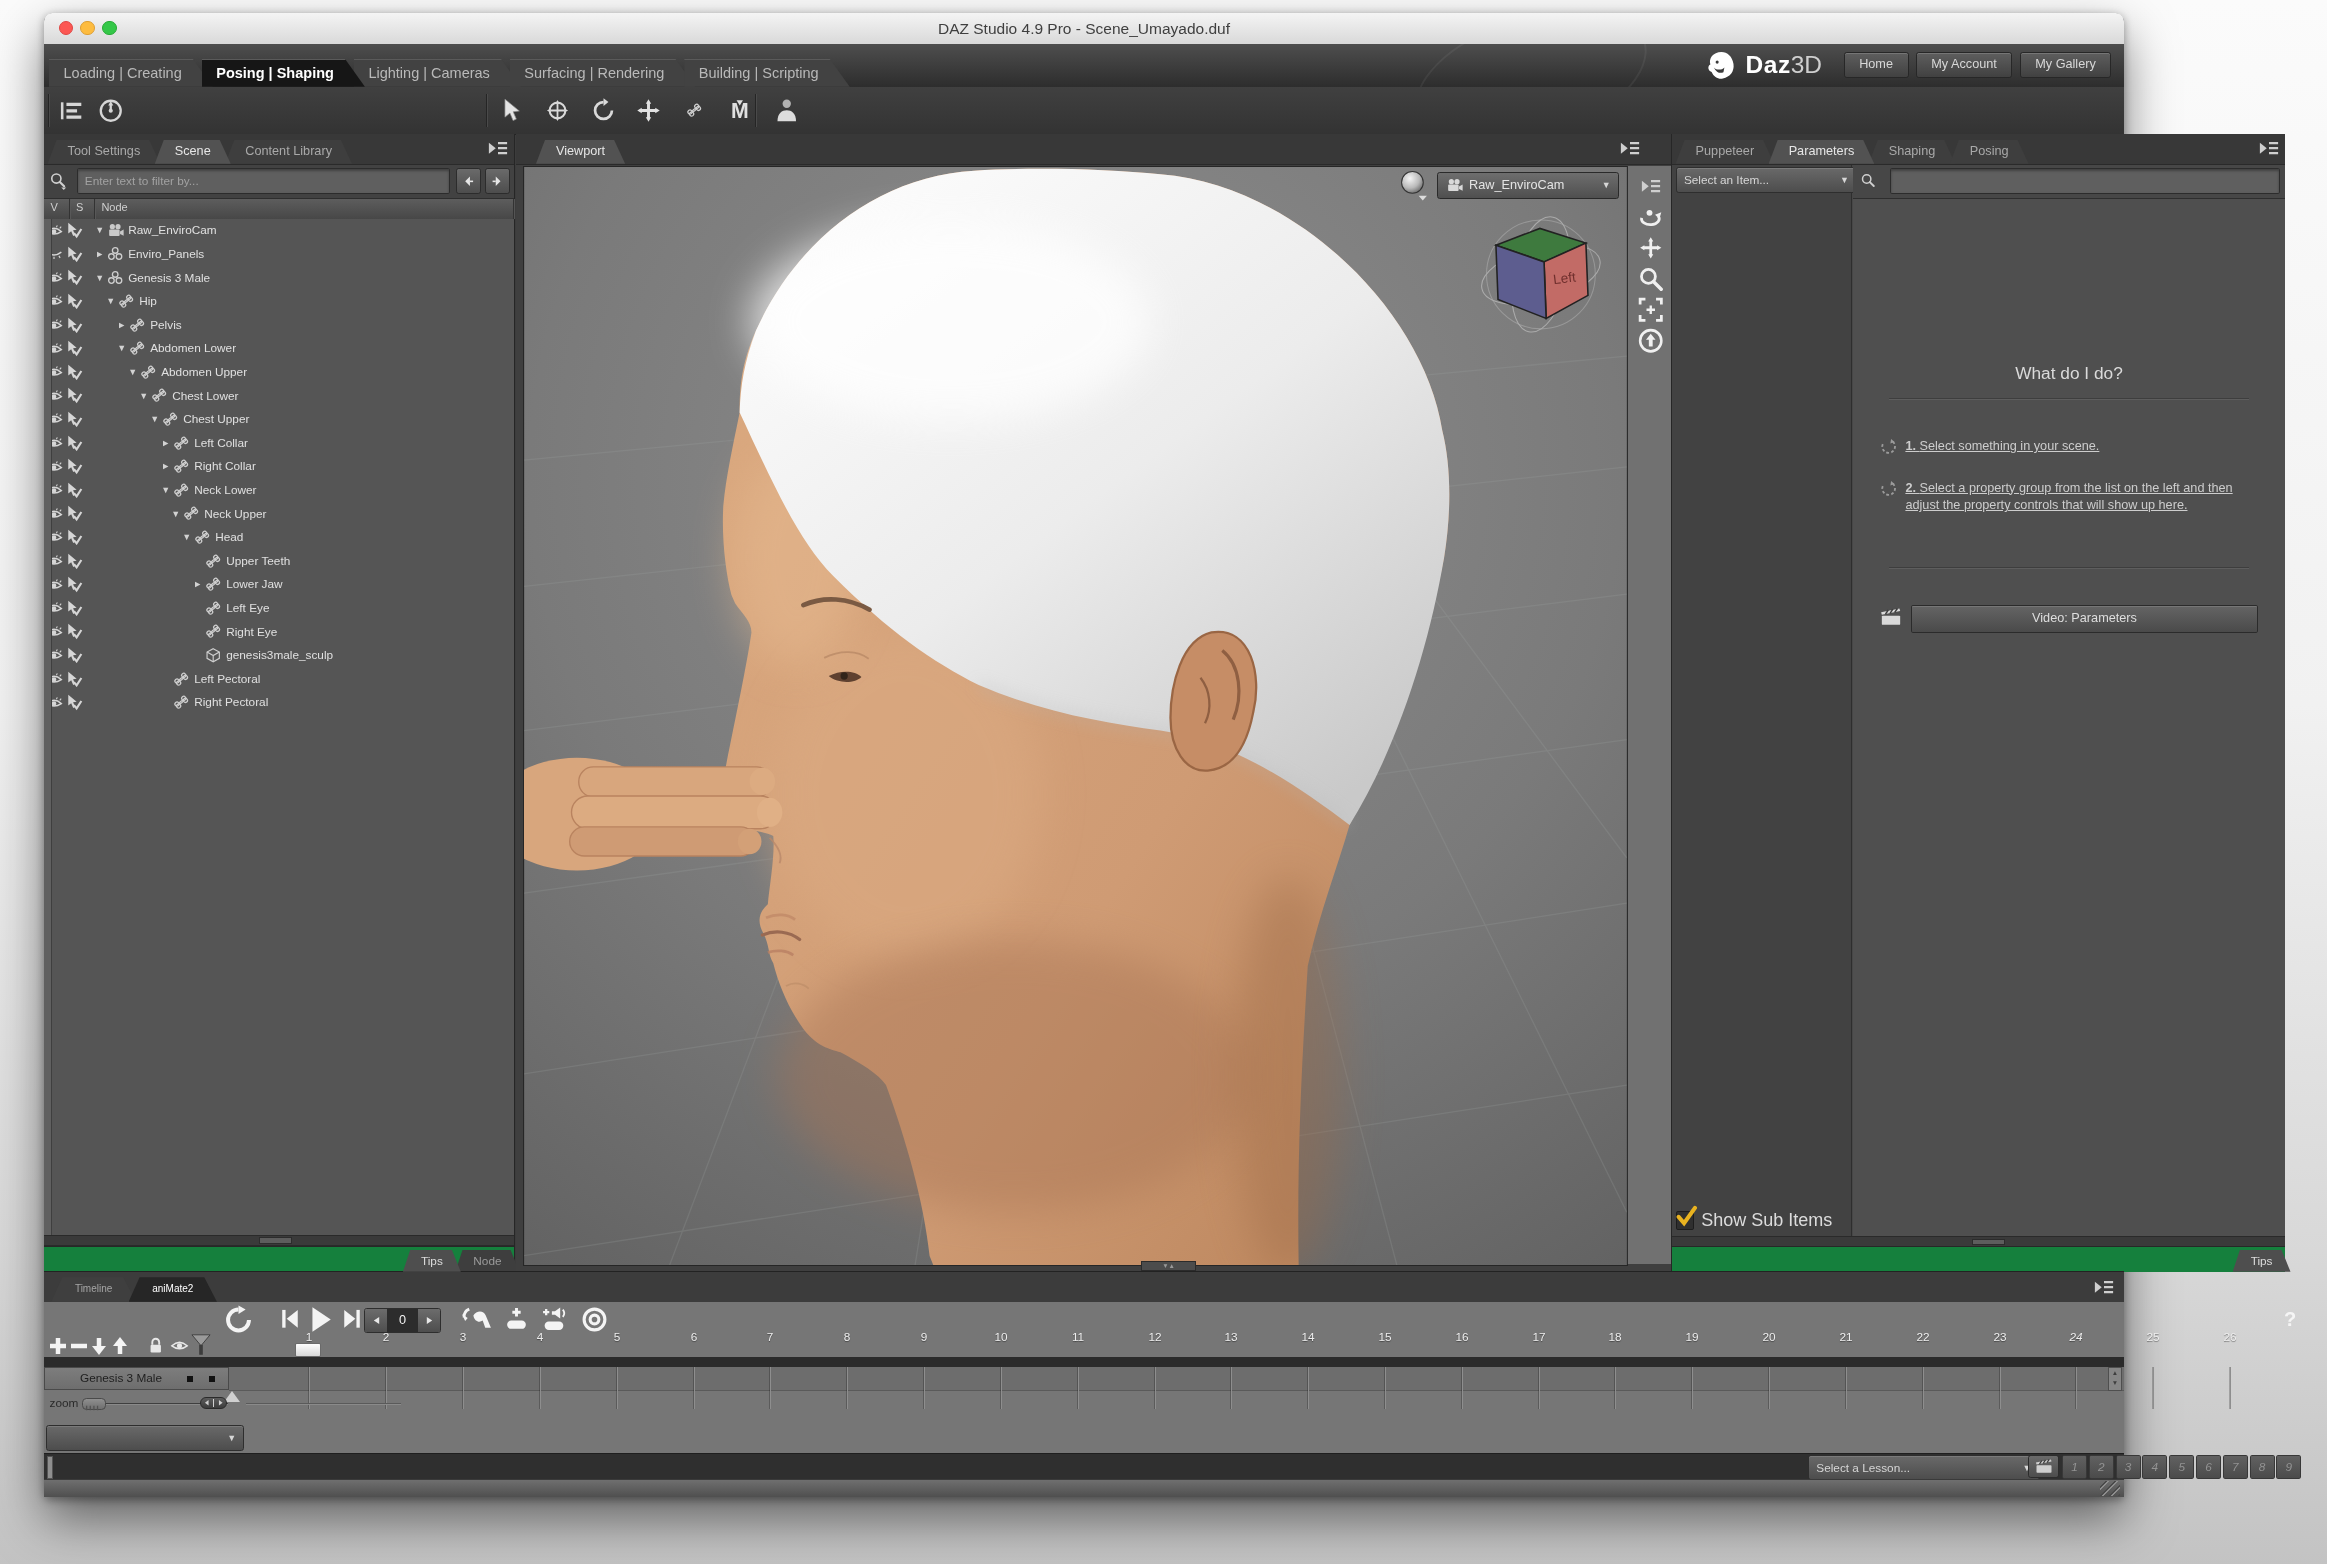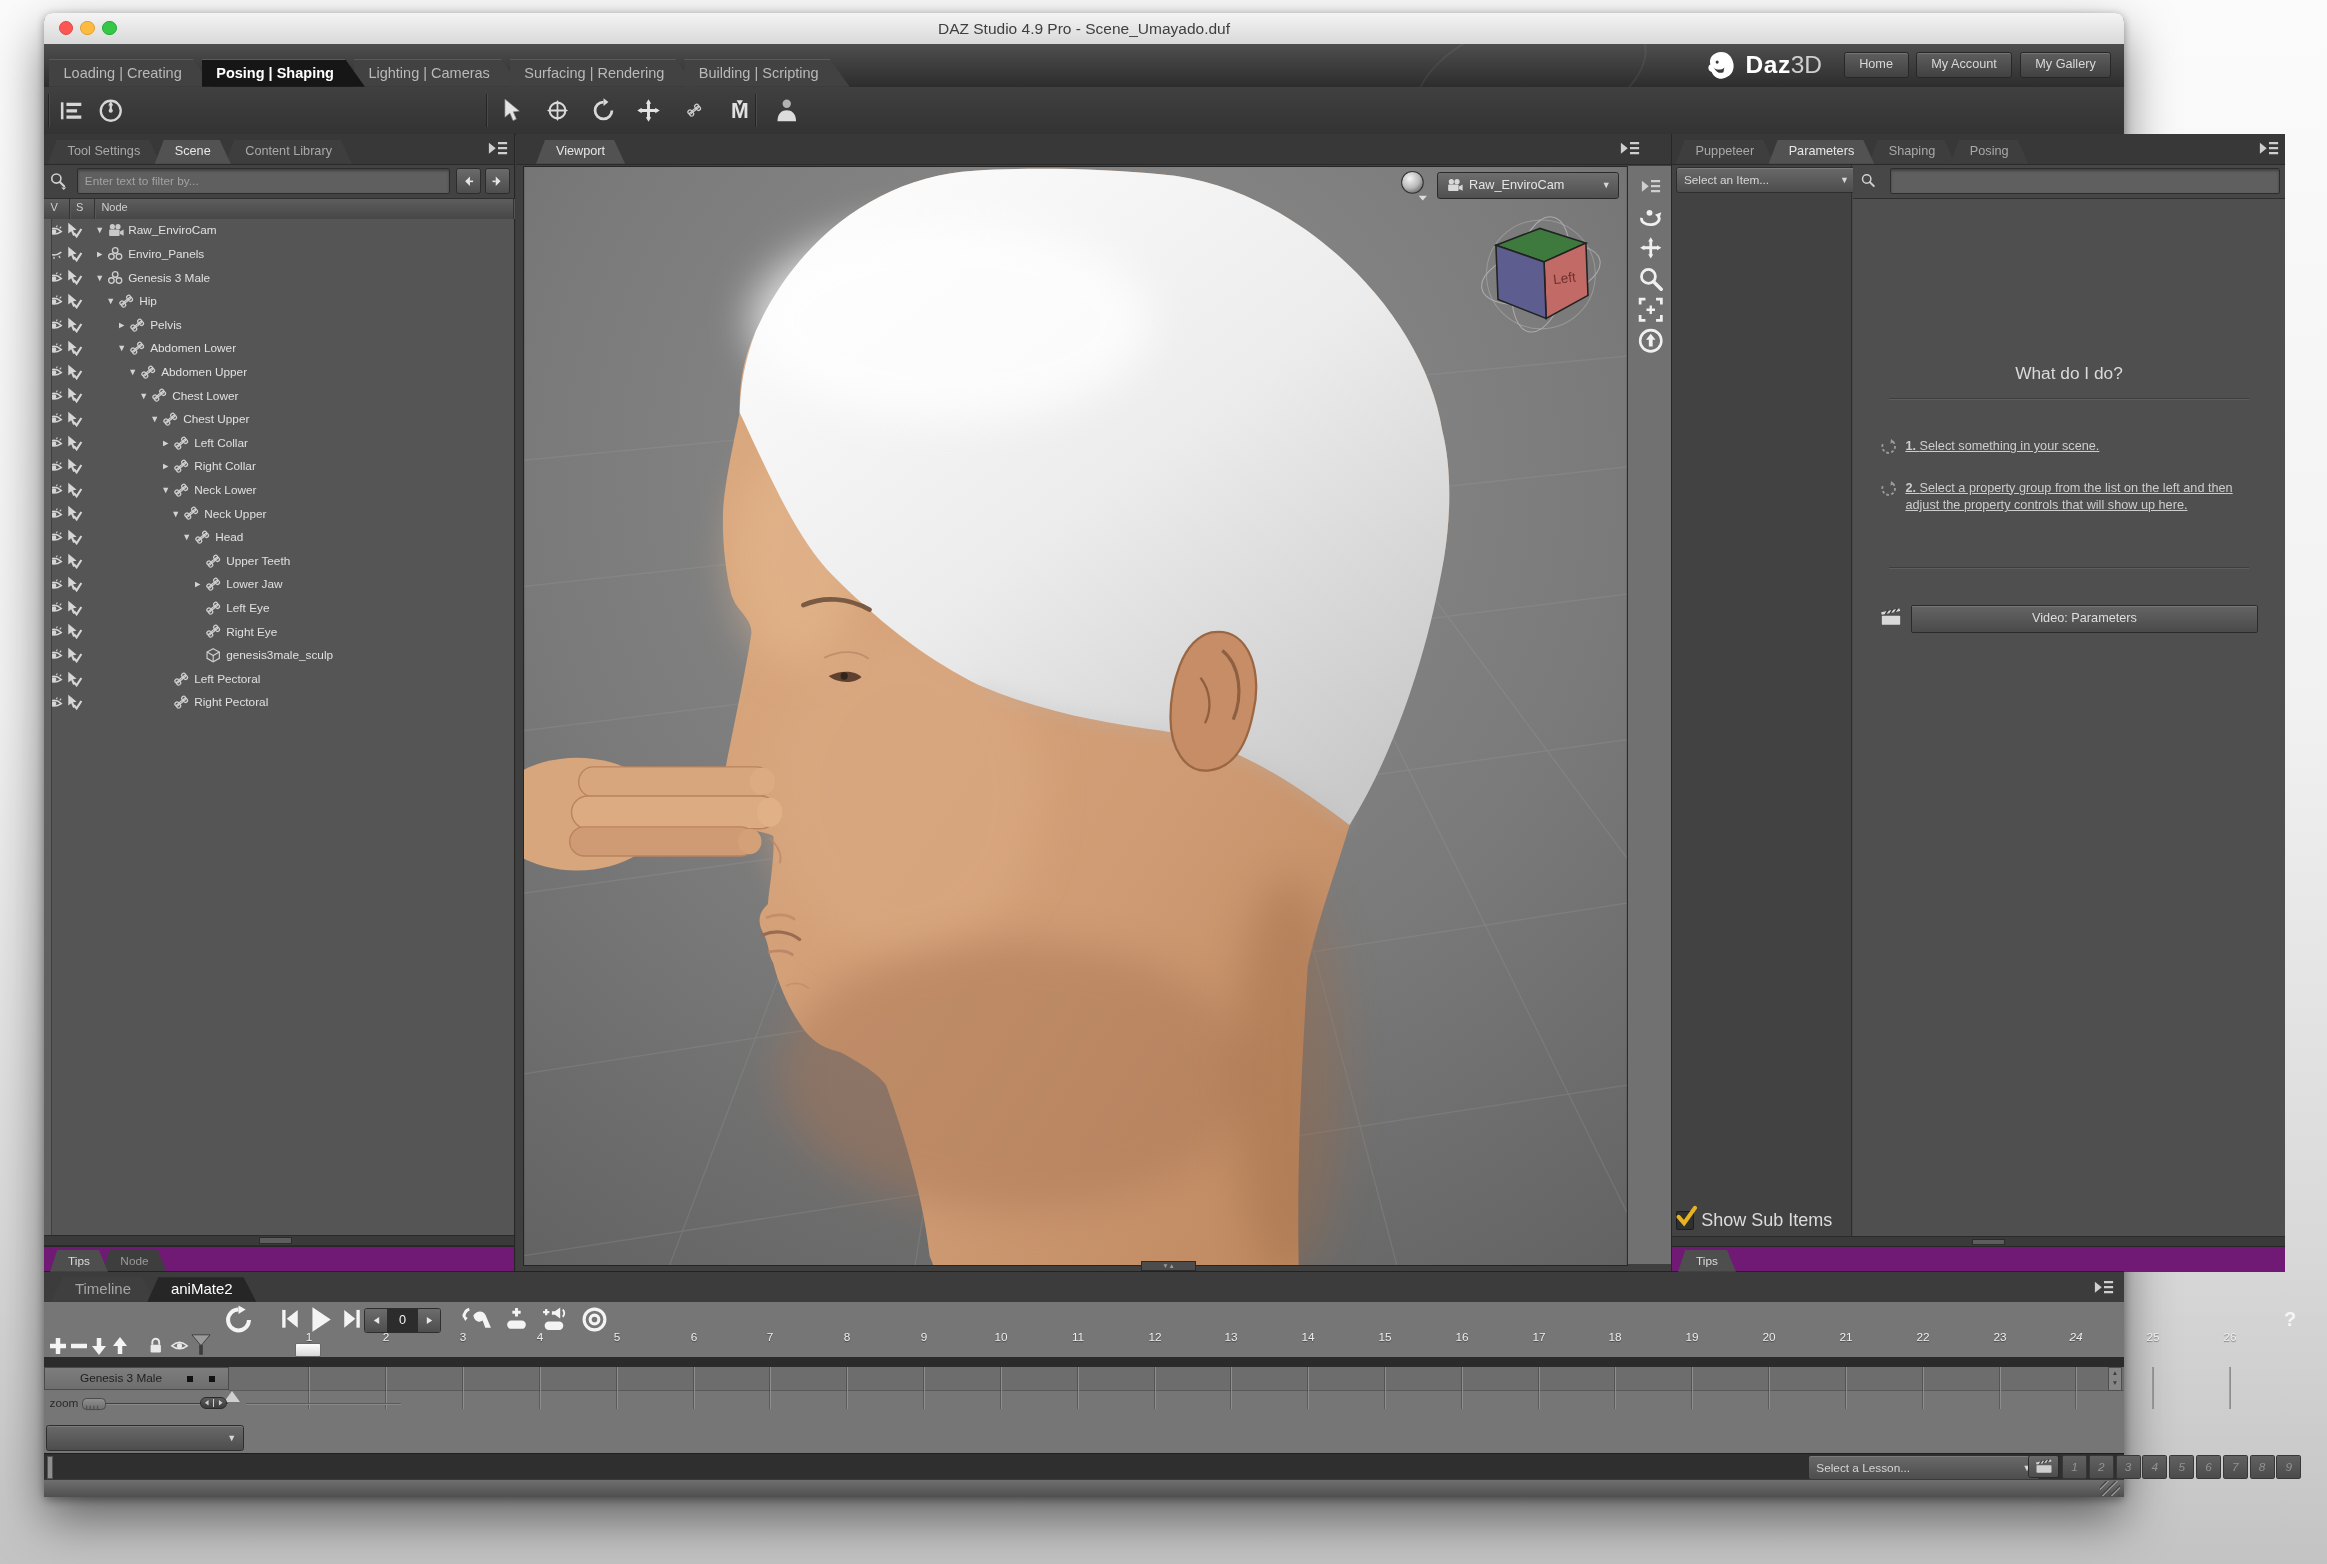--- a/index.html
+++ b/index.html
@@ -45,40 +45,40 @@
   .colhead{position:absolute;left:0;right:0;height:20px;background:linear-gradient(#5d5d5d,#474747);border-bottom:0.9px solid #2f2f2f;display:flex;font-size:11px;color:#cfcfcf;}
   .colcell{border-right:0.9px solid #333;box-shadow:0.9px 0 0 #5a5a5a;padding:2.7px 0 0 6.4px;box-sizing:border-box;}
   .tree{position:absolute;left:0;right:0;overflow:hidden;background:#555;}
   .trow{height:23.6px;display:flex;align-items:center;font-size:11.8px;color:#e0e0e0;white-space:nowrap;}
   .tcell{width:20px;display:flex;justify-content:center;flex:none;}
   .arrow{width:13.6px;flex:none;color:#d2d2d2;font-size:9px;text-align:center;}
   .ticon{width:18px;flex:none;display:flex;justify-content:center;margin-right:3.6px;}
   .edge-strip{position:absolute;width:7.3px;background:#606060;border-right:0.9px solid #3f3f3f;}
   .splitter{position:absolute;height:9px;background:#3a3a3a;border-top:0.9px solid #2a2a2a;border-bottom:0.9px solid #2a2a2a;}
   .split-handle{position:absolute;top:1.8px;width:31px;height:4.5px;background:#5d5d5d;border:0.9px solid #2c2c2c;}
-  .btabrow{position:absolute;left:0;right:0;bottom:0;height:24.5px;background:#701a75;border-top:0.9px solid #272727;display:flex;align-items:flex-end;padding-left:6px;}
+  .btabrow{position:absolute;left:0;right:0;bottom:0;height:24.5px;background:#15803d;border-top:0.9px solid #272727;display:flex;align-items:flex-end;padding-left:6px;justify-content:flex-end;}
   .btab{height:22px;line-height:22px;padding:0 18px;margin-right:-5.5px;font-size:11.8px;color:#9b9b9b;background:#3e3e3e;clip-path:polygon(7.3px 0,calc(100% - 9px) 0,100% 100%,0 100%);}
   .btab.active{background:#4e4e4e;color:#ddd;z-index:2;position:relative;}
   .vp-area{position:absolute;border:0.9px solid #262626;overflow:hidden;}
   .side-strip{position:absolute;background:#717171;border-left:0.9px solid #2c2c2c;}
   .stack-ic{position:absolute;left:9px;width:27px;height:25.5px;display:flex;align-items:center;justify-content:center;}
   .cam-dd{position:absolute;height:24.5px;background:linear-gradient(#6e6e6e,#4f4f4f);border:0.9px solid #2a2a2a;border-radius:2.7px;
     display:flex;align-items:center;gap:5.5px;padding:0 7.3px;color:#e4e4e4;font-size:12.7px;}
   .caret{color:#d6d6d6;font-size:9px;}
   .ddown{background:linear-gradient(#696969,#4d4d4d);border:0.9px solid #2e2e2e;border-radius:2.7px;color:#d6d6d6;font-size:11.8px;
     display:flex;align-items:center;padding:0 7.3px;justify-content:space-between;box-shadow:inset 0 0.9px 0 rgba(255,255,255,.12);}
   .help-wrap{position:absolute;color:#d3d3d3;}
   .hrule{height:1.8px;background:linear-gradient(#2e2e2e,#6e6e6e);}
   .step{display:flex;gap:9px;font-size:12.7px;line-height:17.3px;color:#cdcdcd;text-decoration:underline;}
   .vid-btn{height:25.5px;line-height:25.5px;text-align:center;font-size:12.7px;color:#dedede;background:linear-gradient(#646464,#4a4a4a);
     border:0.9px solid #2b2b2b;border-radius:1.8px;box-shadow:inset 0 0.9px 0 rgba(255,255,255,.12);}
   .chk{width:16.4px;height:16.4px;background:#2f2f2f;border:0.9px solid #1d1d1d;border-radius:1.8px;position:relative;}
   .bottom-pane{position:absolute;left:0;right:0;bottom:0;height:225px;background:#767676;border-top:0.9px solid #222;}
   .bp-tabs{position:absolute;left:0;top:0;right:0;height:30px;background:#3c3c3c;display:flex;align-items:flex-end;padding-left:7.3px;}
-  .bp-tab{height:24.5px;line-height:24.5px;padding:0 23.6px;margin-right:-7.3px;font-size:15px;color:#a5a5a5;background:#3f3f3f;clip-path:polygon(11px 0,calc(100% - 12.7px) 0,100% 100%,0 100%);}
+  .bp-tab{height:24.5px;line-height:24.5px;padding:0 23.6px;margin-right:-7.3px;font-size:10px;color:#a5a5a5;background:#3f3f3f;clip-path:polygon(11px 0,calc(100% - 12.7px) 0,100% 100%,0 100%);}
   .bp-tab.active{background:#262626;color:#fff;z-index:2;position:relative;}
   .tr-ic{position:absolute;display:flex;align-items:center;justify-content:center;}
   .stepper{position:absolute;display:flex;height:23.6px;border:0.9px solid #2e2e2e;border-radius:2.7px;overflow:hidden;}
   .step-btn{width:22px;background:linear-gradient(#6c6c6c,#4e4e4e);display:flex;align-items:center;justify-content:center;}
   .step-val{width:31px;background:#2c2c2c;color:#f2f2f2;font-size:12.7px;text-align:center;line-height:23.6px;}
   .ruler-num{position:absolute;top:0;transform:translateX(-50%);font-size:11.8px;color:#ededed;text-shadow:0 0.9px 0.9px rgba(0,0,0,.4);}
   .lane-tick{position:absolute;top:95px;width:0.9px;height:42px;background:#8e8e8e;box-shadow:-0.9px 0 0 rgba(0,0,0,.25);}
   .dark-strip{position:absolute;left:0;right:0;height:11px;background:#2b2b2b;}
   .gen-track{position:absolute;background:linear-gradient(#7d7d7d,#6e6e6e);border:0.9px solid #4a4a4a;box-sizing:border-box;
     font-size:11.8px;color:#1e1e1e;display:flex;align-items:center;padding-left:35px;}

